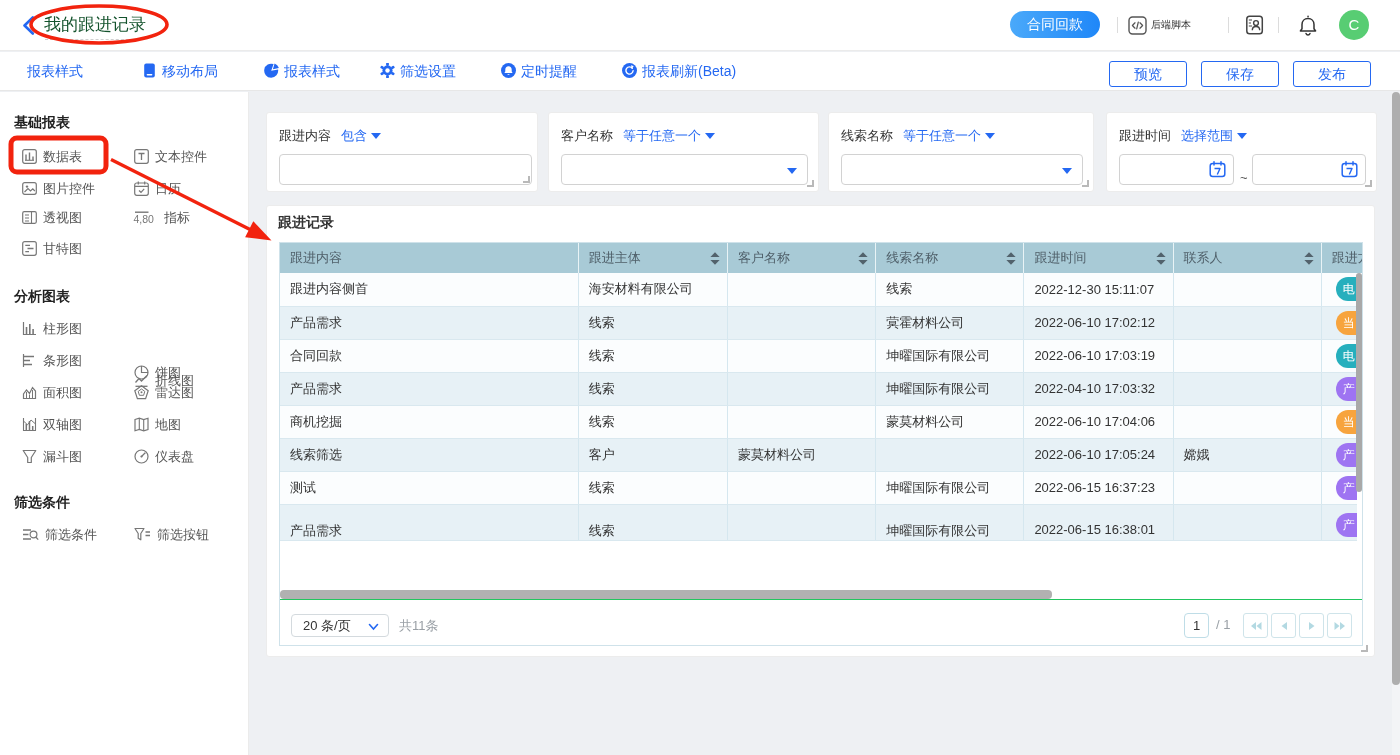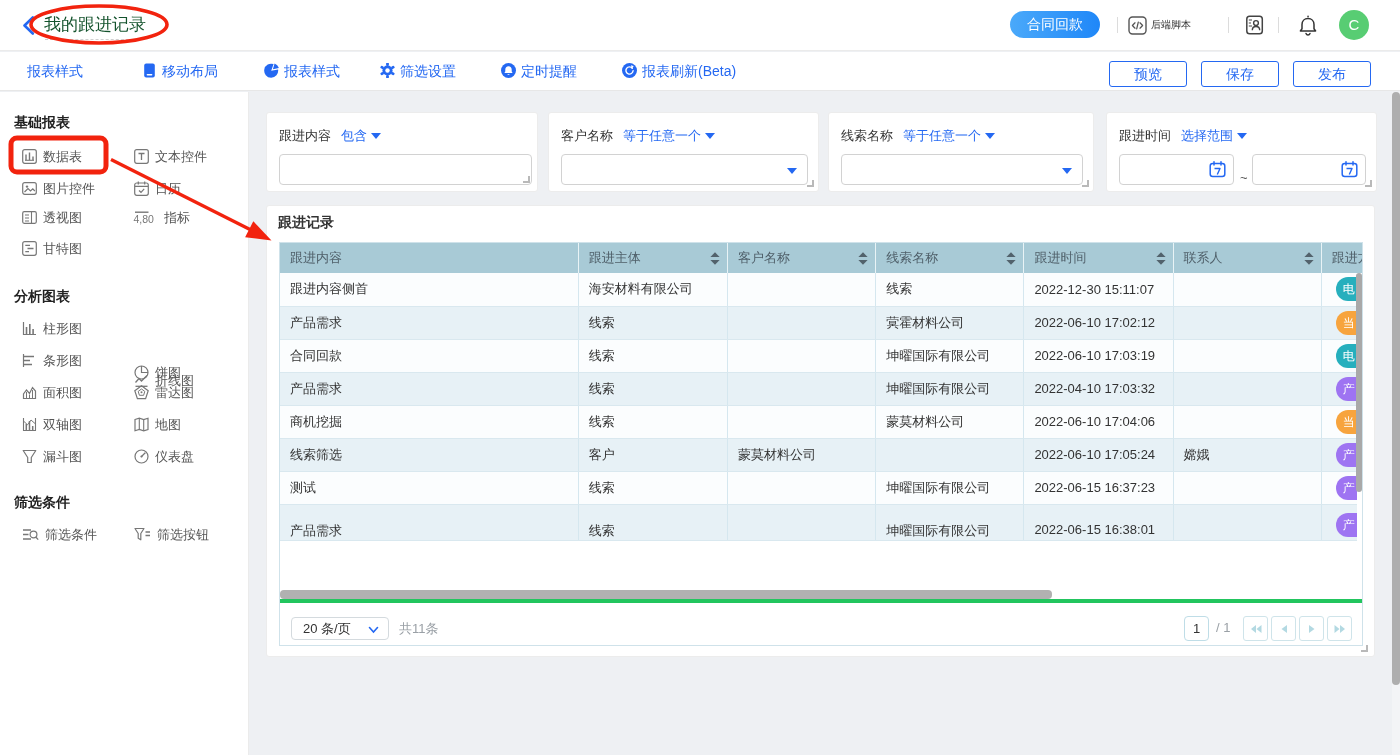--- a/index.html
+++ b/index.html
@@ -41,21 +41,21 @@
 table { border-collapse:collapse; table-layout:fixed; width:1200px; font-size:13px; }
 th { background:#a8cad6; color:#4f5f69; font-weight:normal; text-align:left; height:30px; padding:0 0 0 10px; border-right:1.5px solid #e9f3f6; position:relative; }
 td { height:33px; padding:0 0 0 10px; border-right:1px solid #d5e7ef; border-bottom:1px solid #d9e8ef; color:#333; }
 tr.odd td { background:#fbfdfe; }
 tr.even td { background:#e7f1f6; }
 tr.last td { vertical-align:top; padding-top:17px; }
 .sort { position:absolute; right:7px; top:9px; }
 #vtrack { position:absolute; left:1077px; top:30px; width:5px; height:317px; background:#fff; z-index:3; }
 #vthumb { position:absolute; left:1076px; top:30px; width:6px; height:219px; background:#a9a9a9; border-radius:4px; z-index:3; }
 #hthumb { position:absolute; left:0px; top:347px; width:772px; height:9px; background:#b1b1b1; border-radius:4px; z-index:3; }
-#pager { position:absolute; left:0; top:356px; width:1082px; height:46px; border-top:4px solid #22c55e; background:#fff; }
+#pager { position:absolute; left:0; top:356px; width:1082px; height:46px; border-top:1px solid #22c55e; background:#fff; }
 #psel { position:absolute; left:11px; top:14px; width:98px; height:23px; border:1px solid #d4dade; border-radius:4px; font-size:13px; color:#333; line-height:21px; padding-left:11px; }
 #ptotal { position:absolute; left:119px; top:17px; font-size:13px; color:#9aa0a6; }
 #pnum { position:absolute; left:904px; top:13px; width:25px; height:25px; border:1px solid #bfdde7; border-radius:4px; font-size:13px; color:#333; text-align:center; line-height:23px; }
 #pslash { position:absolute; left:936px; top:17px; font-size:13px; color:#9aa0a6; }
 .navb { position:absolute; top:13px; width:25px; height:25px; border:1px solid #cfe4ea; border-radius:3px; background:#fff; }
 .navb svg { position:absolute; left:50%; top:50%; transform:translate(-50%,-50%); }
 .badge { display:inline-block; width:56px; height:24px; border-radius:12px; color:#fff; font-size:12px; text-align:left; line-height:24px; padding-left:7px; letter-spacing:14px; margin-left:4px; }
 .bteal { background:#26afbd; } .borange { background:#f7a43e; } .bpurple { background:#9e74f2; }
 
 #pgsb { position:absolute; left:1392px; top:92px; width:8px; height:663px; background:#f3f4f6; }

